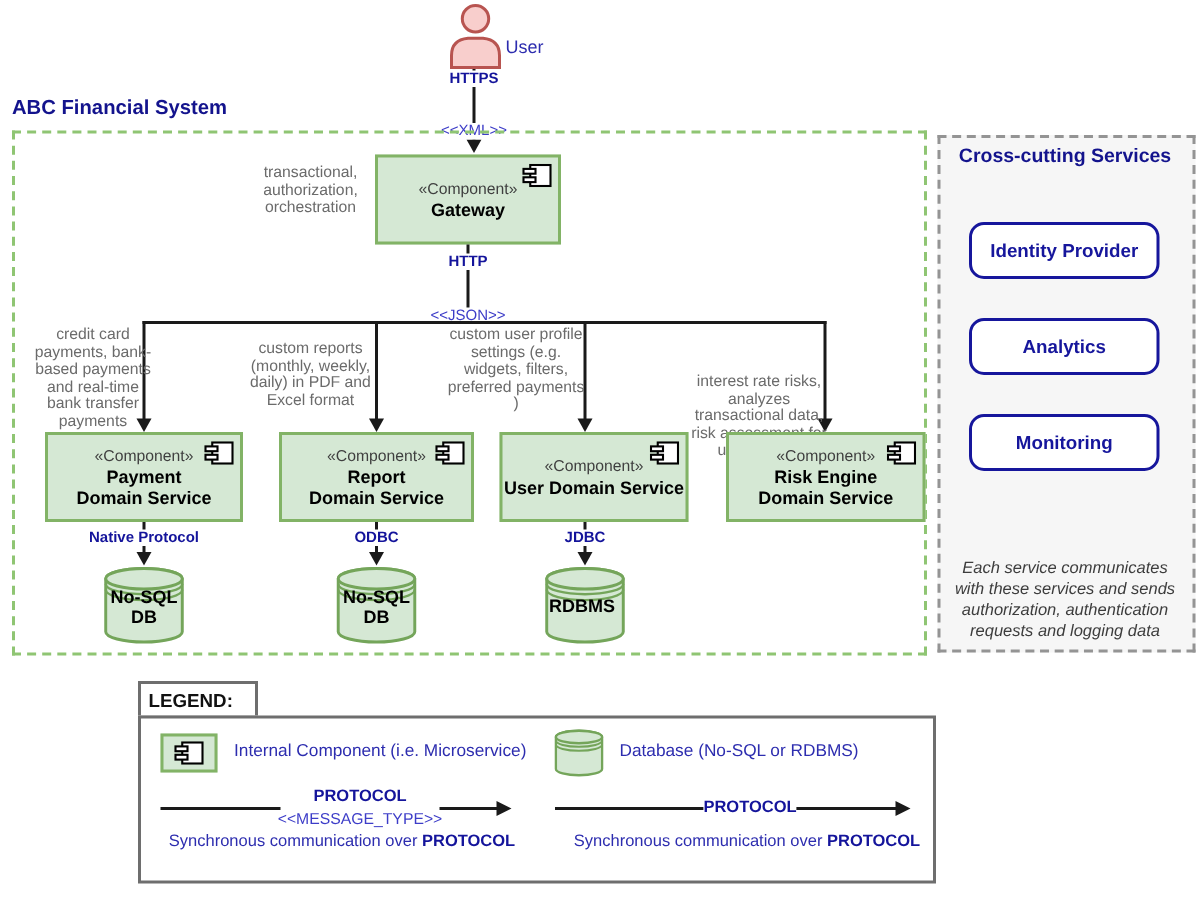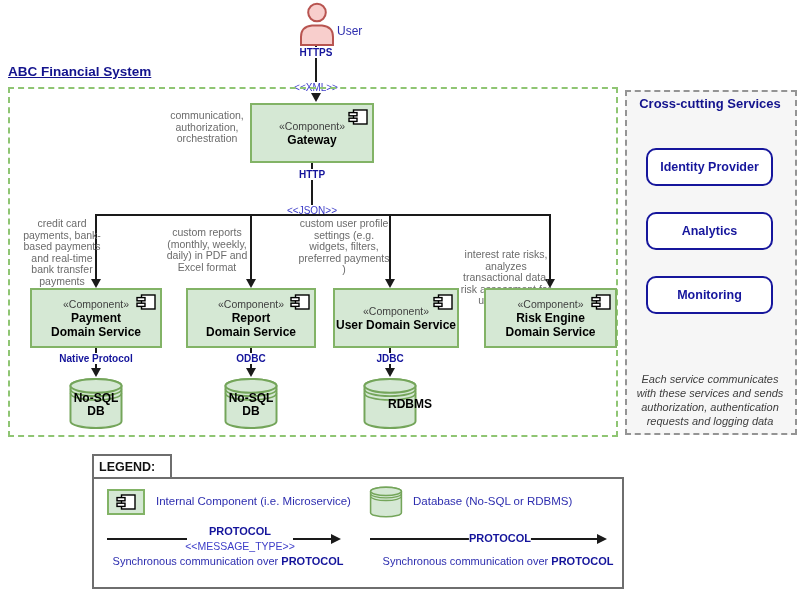--- a/index.html
+++ b/index.html
@@ -20,21 +20,21 @@
   }
   .stereo{font-size:10.5px;color:#3f3f3f;line-height:13px;}
   .comp-name{font-size:12px;font-weight:bold;color:#000;line-height:14px;white-space:pre-line;}
   .comp-icon{position:absolute;top:4px;right:4px;}
   
   .vline{width:2px;background:#1a1a1a;}
   .hline{height:2px;background:#1a1a1a;}
   .arr-down{width:0;height:0;border-left:5px solid transparent;border-right:5px solid transparent;border-top:9px solid #1a1a1a;}
   .arr-right{width:0;height:0;border-top:5px solid transparent;border-bottom:5px solid transparent;border-left:10px solid #1a1a1a;}
   
-  .title{font-size:13.5px;font-weight:bold;color:#13138d;text-decoration:underline;}
+  .title{font-size:13.5px;font-weight:bold;color:#13138d;}
   .proto{font-size:10px;font-weight:bold;color:#14149b;background:#fff;padding:0 2px;white-space:nowrap;}
   .msg{font-size:10px;color:#3d3dc8;background:#fff;padding:0 2px;white-space:nowrap;margin-top:23px;}
   .note{font-size:10.5px;color:#6b6b6b;line-height:11.5px;text-align:center;}
   .pre{white-space:pre-line;}
   .actor-label{font-size:12px;color:#2d2daf;}
   
   .db-label{font-size:12px;font-weight:bold;color:#000;text-align:center;line-height:13px;white-space:pre-line;}
   
   .panel-title{font-size:13px;font-weight:bold;color:#13138d;white-space:nowrap;}
   .panel-btn{
@@ -65,21 +65,21 @@
 <div class="abs actor-label" style="left:337px;top:24px;">User</div>
 
 <div class="abs vline" style="left:315px;top:46px;height:47px;"></div>
 <div class="abs arr-down" style="left:311px;top:93px;"></div>
 <div class="abs ctr proto" style="left:316px;top:47px;">HTTPS</div>
 <div class="abs ctr msg" style="left:316px;top:59px;">&lt;&lt;XML&gt;&gt;</div>
 
 <div class="abs title" style="left:8px;top:64px;">ABC Financial System</div>
 <div class="abs system-box" style="left:8px;top:87px;width:606px;height:346px;"></div>
 
-<div class="abs note pre" style="left:166px;top:110px;width:82px;">communication,
+<div class="abs note pre" style="left:166px;top:110px;width:82px;">transactional,
 authorization,
 orchestration</div>
 
 <div class="abs comp-box" style="left:250px;top:103px;width:124px;height:60px;">
   <svg class="comp-icon" width="20" height="16" viewBox="0 0 20 16">
     <rect x="5.5" y="1" width="13.5" height="14" fill="#fff" stroke="#000" stroke-width="1.4"></rect>
     <rect x="1" y="3.6" width="8" height="3.2" fill="#fff" stroke="#000" stroke-width="1.4"></rect>
     <rect x="1" y="9.2" width="8" height="3.2" fill="#fff" stroke="#000" stroke-width="1.4"></rect>
   </svg>
   <div class="stereo">«Component»</div>
@@ -177,21 +177,21 @@
 </svg>
 <div class="abs db-label" style="left:223px;top:392px;width:56px;">No-SQL
 DB</div>
 
 <svg class="abs" style="left:362px;top:377px;" width="56" height="53" viewBox="0 0 56 54">
   <path d="M2,9 A26,7 0 0 1 54,9 L54,45 A26,7 0 0 1 2,45 Z" fill="#d5e8d4" stroke="#74a55a" stroke-width="2"></path>
   <ellipse cx="28" cy="9" rx="26" ry="7" fill="#d5e8d4" stroke="#74a55a" stroke-width="2"></ellipse>
   <path d="M2,12.5 A26,7 0 0 0 54,12.5" fill="none" stroke="#74a55a" stroke-width="1.6"></path>
   <path d="M2,16.5 A26,7 0 0 0 54,16.5" fill="none" stroke="#74a55a" stroke-width="1.6"></path>
 </svg>
-<div class="abs db-label" style="left:382px;top:398px;width:56px;">RDBMS</div>
+<div class="abs db-label" style="left:360px;top:398px;width:56px;">RDBMS</div>
 
 <div class="abs panel" style="left:625px;top:90px;width:168px;height:341px;"></div>
 <div class="abs ctr panel-title" style="left:710px;top:96px;">Cross-cutting Services</div>
 <div class="abs panel-btn" style="left:646px;top:148px;">Identity Provider</div>
 <div class="abs panel-btn" style="left:646px;top:212px;">Analytics</div>
 <div class="abs panel-btn" style="left:646px;top:276px;">Monitoring</div>
 <div class="abs panel-note" style="left:632px;top:372px;width:156px;">Each service communicates with these services and sends authorization, authentication requests and logging data</div>
 
 <div class="abs legend-tab" style="left:92px;top:454px;width:80px;height:25px;">LEGEND:</div>
 <div class="abs legend-box" style="left:92px;top:477px;width:532px;height:112px;"></div>

